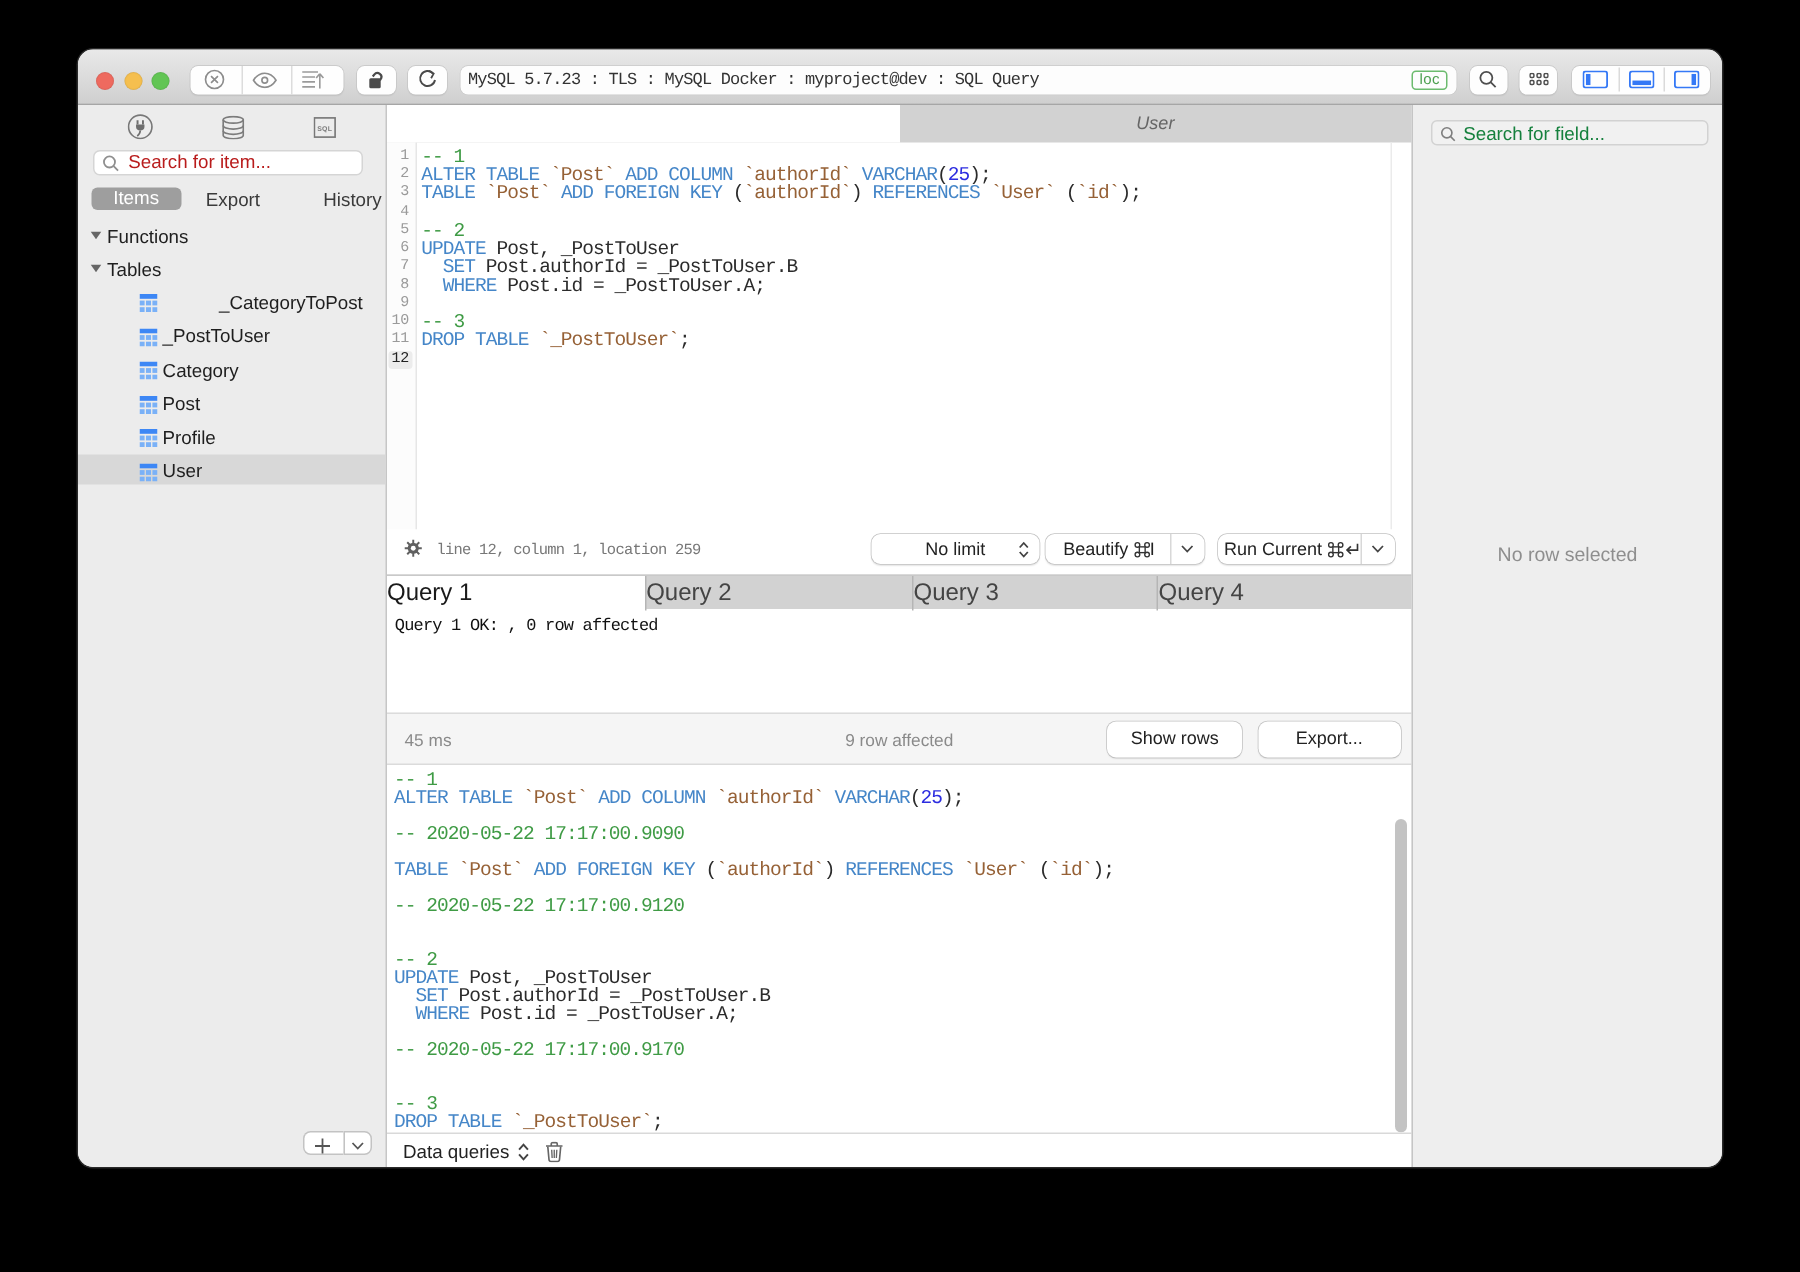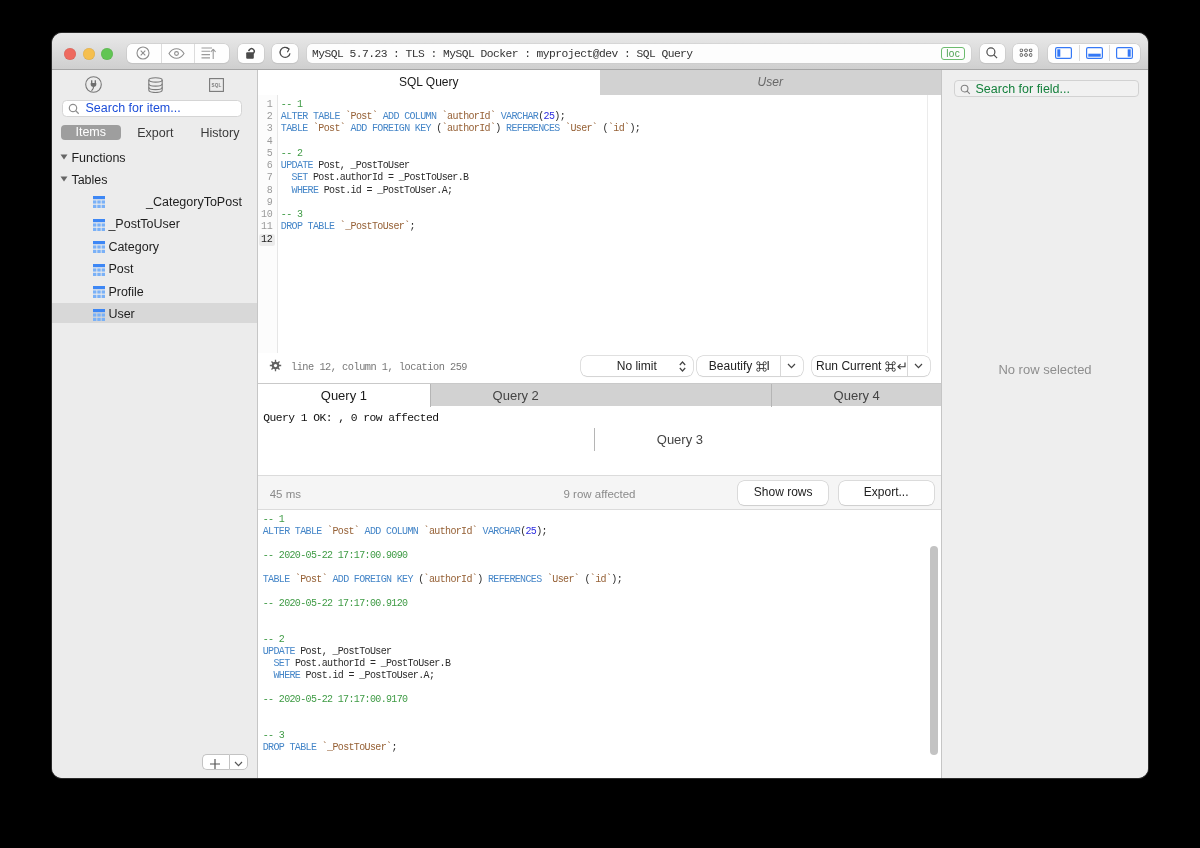--- a/index.html
+++ b/index.html
@@ -9,37 +9,37 @@
 .abs { position:absolute; }
 
 .titlebar { position:absolute; left:0; top:0; width:100%; height:37px; background:linear-gradient(#e9e9e9,#cfcfcf); border-bottom:1px solid #a6a6a6; }
 .tl { position:absolute; top:14.5px; width:12px; height:12px; border-radius:50%; box-shadow:inset 0 0 1px rgba(0,0,0,0.25); }
 .tbtn { position:absolute; top:10.5px; height:19.5px; background:#fefefe; border-radius:5px; box-shadow:0 0 0 0.5px #c4c4c4, 0 1px 1px rgba(0,0,0,0.08); }
 .tbtn svg { position:absolute; left:50%; top:50%; transform:translate(-50%,-50%); }
 .titlefield { position:absolute; left:255px; top:10.5px; width:664px; height:19.5px; background:#fdfdfd; border-radius:5px; box-shadow:0 0 0 0.5px #c9c9c9; font-family:"Liberation Mono",monospace; font-size:11.3px; letter-spacing:-0.54px; color:#333; line-height:20.5px; padding-left:5px; white-space:pre; }
 .locbadge { position:absolute; right:6px; top:3.5px; border:1px solid #6cbb6e; color:#4da050; border-radius:3px; font-family:"Liberation Sans",sans-serif; font-size:10px; line-height:11px; padding:0 4px; letter-spacing:0.3px; }
 
 .sidebar { position:absolute; left:0; top:37px; width:206px; bottom:0; background:#ececec; border-right:1px solid #c6c6c6; }
-.sfield { position:absolute; left:9.5px; top:29.5px; width:180px; height:17px; background:#fff; border:1px solid #d5d5d5; border-radius:4.5px; color:#1d4ed8; font-size:12.5px; line-height:15px; }
+.sfield { position:absolute; left:9.5px; top:29.5px; width:180px; height:17px; background:#fff; border:1px solid #d5d5d5; border-radius:4.5px; color:#b91c1c; font-size:12.5px; line-height:15px; }
 .stabs { position:absolute; top:55.4px; left:0; width:100%; height:16px; font-size:12.5px; color:#3a3a3a; }
 .treelbl { position:absolute; font-size:12.5px; color:#1e1e1e; }
 .sel-row { position:absolute; left:0; top:232.7px; width:100%; height:20.4px; background:#d8d8d8; }
 
 .edcol { position:absolute; left:206px; top:37px; width:683px; bottom:0; background:#fff; }
 .tabbar { position:absolute; left:0; top:0; width:683px; height:25px; background:#d2d2d2; }
 .tab-active { position:absolute; left:0; top:0; width:341.5px; height:25px; background:#fff; }
 .tab-lbl { position:absolute; top:0; height:25px; line-height:25px; text-align:center; font-size:12px; color:#1a1a1a; }
 .gutter { position:absolute; left:0; top:25px; width:19.6px; height:258px; background:#fcfcfc; border-right:1px solid #e6e6e6; }
-.code { position:absolute; font-family:"Liberation Mono",monospace; font-size:10px; letter-spacing:-0.64px; line-height:12.43px; white-space:pre; color:#2b2b2b; }
+.code { position:absolute; font-family:"Liberation Mono",monospace; font-size:13px; letter-spacing:-0.64px; line-height:12.43px; white-space:pre; color:#2b2b2b; }
 .lognum { text-align:right; color:#9a9a9a; font-size:10px; letter-spacing:-0.2px; }
 k { color:#4586c8; } i2 { color:#966136; font-style:normal; } c2 { color:#3f9b45; } n2 { color:#2d2de0; }
 .statusbar { position:absolute; left:0; top:283px; width:683px; height:29.7px; background:#fff; }
 .btn { position:absolute; background:#fff; border-radius:6px; box-shadow:0 0 0 0.5px #c2c2c2, 0 1px 1px rgba(0,0,0,0.1); font-size:12px; color:#222; text-align:center; }
 .qtabs { position:absolute; left:0; top:312.7px; width:683px; height:23.3px; background:#d2d2d2; border-top:1px solid #c9c9c9; }
-.qtab { position:absolute; top:0; height:23.3px; line-height:23.3px; font-size:13px; color:#444; text-align:center; border-left:1px solid #b5b5b5; }
+.qtab { position:absolute; top:0; height:23.3px; line-height:23.3px; font-size:16px; color:#444; text-align:left; border-left:1px solid #b5b5b5; }
 .reshdr { position:absolute; left:0; top:405px; width:683px; height:35px; background:#f5f5f5; border-top:1px solid #dbdbdb; border-bottom:1px solid #dbdbdb; font-size:11.5px; color:#8a8a8a; }
 .logarea { position:absolute; left:0; top:441px; width:683px; height:244px; background:#fff; }
 .bottombar { position:absolute; left:0; top:685px; width:683px; height:23px; background:#fff; border-top:1px solid #d9d9d9; font-size:12.5px; color:#222; }
 
 .rightpanel { position:absolute; left:889px; top:37px; width:207px; bottom:0; background:#eeeeee; border-left:1px solid #c5c5c5; }
 .rfield { position:absolute; left:11.5px; top:10px; width:185px; height:17px; border:1px solid #d2d2d2; border-radius:4px; color:#15803d; font-size:12.5px; line-height:15px; background:#f1f1f1; }
 .norow { position:absolute; left:0; top:291.5px; width:100%; text-align:center; font-size:13px; color:#8e8e8e; }
 </style>
 </head>
 <body>
@@ -141,21 +141,21 @@
         <svg style="position:absolute; left:5.5px; top:2.5px;" width="12" height="12" viewBox="0 0 13 13">
           <circle cx="5.4" cy="5.4" r="4" fill="none" stroke="#8f8f8f" stroke-width="1.3"></circle>
           <path d="M8.4 8.4 L11.6 11.6" stroke="#8f8f8f" stroke-width="1.3"></path>
         </svg>
         <span style="position:absolute; left:23px; top:0.5px;">Search for item...</span>
       </div>
 
     <div class="stabs">
       <div class="abs" style="left:9px; top:0; width:59.5px; height:15px; background:#9e9e9e; border-radius:4px; color:#fff; text-align:center; line-height:14.5px;">Items</div>
       <span class="abs" style="left:103.3px; top:0.5px; transform:translateX(-50%);">Export</span>
-      <span class="abs" style="left:168px; top:0.5px; transform:translateX(-50%);">History</span>
+      <span class="abs" style="left:183px; top:0.5px; transform:translateX(-50%);">History</span>
     </div>
 
     <svg class="abs" style="left:8px; top:83px;" width="8" height="8" viewBox="0 0 8 8">
         <path d="M0.5 1.5 H7.5 L4 6.5 Z" fill="#666"></path>
       </svg>
     <span class="treelbl" style="left:19.4px; top:81px;">Functions</span>
     <svg class="abs" style="left:8px; top:105.3px;" width="8" height="8" viewBox="0 0 8 8">
         <path d="M0.5 1.5 H7.5 L4 6.5 Z" fill="#666"></path>
       </svg>
     <span class="treelbl" style="left:19.4px; top:103.3px;">Tables</span>
@@ -226,21 +226,20 @@
         <path d="M6 1 V11 M1 6 H11" stroke="#555" stroke-width="1.2"></path>
       </svg>
     <svg class="abs" style="left:181.5px; top:691px;" width="9" height="6" viewBox="0 0 9 6">
         <path d="M1 1 L4.5 4.7 L8 1" fill="none" stroke="#555" stroke-width="1.2"></path>
       </svg>
   </div>
 
   <div class="edcol">
     <div class="tabbar">
       <div class="tab-active"></div>
-      <div class="tab-lbl" style="left:0; width:341.5px;">SQL Query</div>
       <div class="tab-lbl" style="left:341.5px; width:341.5px; font-style:italic; color:#666;">User</div>
     </div>
     <div class="gutter"></div>
     <div class="abs" style="left:1px; top:163.6px; width:15.6px; height:12.5px; background:#ececec; border-radius:2.5px;"></div>
     <div class="abs" style="left:669px; top:25px; width:1px; height:258px; background:#ebebeb;"></div>
     <div class="code lognum" style="left:0; top:28.9px; width:14.6px; line-height:12.25px;">1
 2
 3
 4
 5
@@ -300,21 +299,21 @@
             <path d="M4.6 2.2 L2 4.7 L4.6 7.2" fill="none" stroke="#333" stroke-width="1.1"></path>
           </svg><div class="abs" style="right:22px; top:0; width:1px; height:20px; background:#d8d8d8;"></div><svg style="position:absolute; right:7px; top:7px;" width="9" height="6" viewBox="0 0 9 6">
             <path d="M1 1 L4.5 4.7 L8 1" fill="none" stroke="#444" stroke-width="1.2"></path>
           </svg></div>
     </div>
 
     <div class="qtabs">
       <div class="abs" style="left:0; top:0; width:171.8px; height:23.3px; background:#fff;"></div>
       <div class="qtab" style="left:0; width:171.8px; border-left:none; color:#1a1a1a;">Query 1</div>
       <div class="qtab" style="left:171.8px; width:170.8px;">Query 2</div>
-      <div class="qtab" style="left:336px; width:170.8px;margin-top:44px;">Query 3</div>
+      <div class="qtab" style="left:350px; width:170.8px;">Query 3</div>
       <div class="qtab" style="left:513.4px; width:169.6px;">Query 4</div>
     </div>
     <div class="code" style="left:5.2px; top:341.6px; font-size:11.3px; letter-spacing:-0.52px; color:#111;">Query 1 OK: , 0 row affected</div>
 
     <div class="reshdr">
       <span class="abs" style="left:11.7px; top:12px;">45 ms</span>
       <span class="abs" style="left:0; width:683px; text-align:center; top:12px;">9 row affected</span>
       <div class="btn" style="left:479.8px; top:5.4px; width:90.7px; height:23.4px; line-height:23.4px;">Show rows</div>
       <div class="btn" style="left:580.5px; top:5.4px; width:95.3px; height:23.4px; line-height:23.4px;">Export...</div>
     </div>
@@ -337,20 +336,31 @@
 
 <c2>-- 2020-05-22 17:17:00.9170</c2>
 
 
 <c2>-- 3</c2>
 <k>DROP TABLE</k> <i2>`_PostToUser`</i2>;
 </div>
       <div class="abs" style="left:672px; top:35px; width:8px; height:209px; background:#c3c3c3; border-radius:4px;"></div>
     </div>
 
+    <div class="bottombar">
+      <span class="abs" style="left:10.7px; top:4.5px;">Data queries</span>
+      <svg class="abs" style="left:86.5px; top:6px;" width="8" height="12" viewBox="0 0 7 11">
+          <path d="M0.8 4 L3.5 1 L6.2 4 M0.8 7 L3.5 10 L6.2 7" fill="none" stroke="#444" stroke-width="1.2"></path>
+        </svg>
+      <svg class="abs" style="left:105px; top:5px;" width="13" height="14" viewBox="0 0 13 14">
+          <path d="M1 3 H12 M4.5 3 V1.5 C4.5 1 5 0.7 5.5 0.7 H7.5 C8 0.7 8.5 1 8.5 1.5 V3" fill="none" stroke="#666" stroke-width="1.1"></path>
+          <path d="M2.2 3.4 L3 12 C3.05 12.8 3.6 13.3 4.4 13.3 H8.6 C9.4 13.3 9.95 12.8 10 12 L10.8 3.4" fill="none" stroke="#666" stroke-width="1.1"></path>
+          <path d="M4.8 5.5 L5.1 11 M6.5 5.5 V11 M8.2 5.5 L7.9 11" stroke="#666" stroke-width="0.9"></path>
+        </svg>
+    </div>
   </div>
 
   <div class="rightpanel">
     <div class="rfield">
         <svg style="position:absolute; left:5px; top:3px;" width="11" height="11" viewBox="0 0 13 13">
           <circle cx="5.4" cy="5.4" r="4" fill="none" stroke="#7f7f7f" stroke-width="1.3"></circle>
           <path d="M8.4 8.4 L11.6 11.6" stroke="#7f7f7f" stroke-width="1.3"></path>
         </svg>
         <span style="position:absolute; left:21px; top:1px;">Search for field...</span>
       </div>

